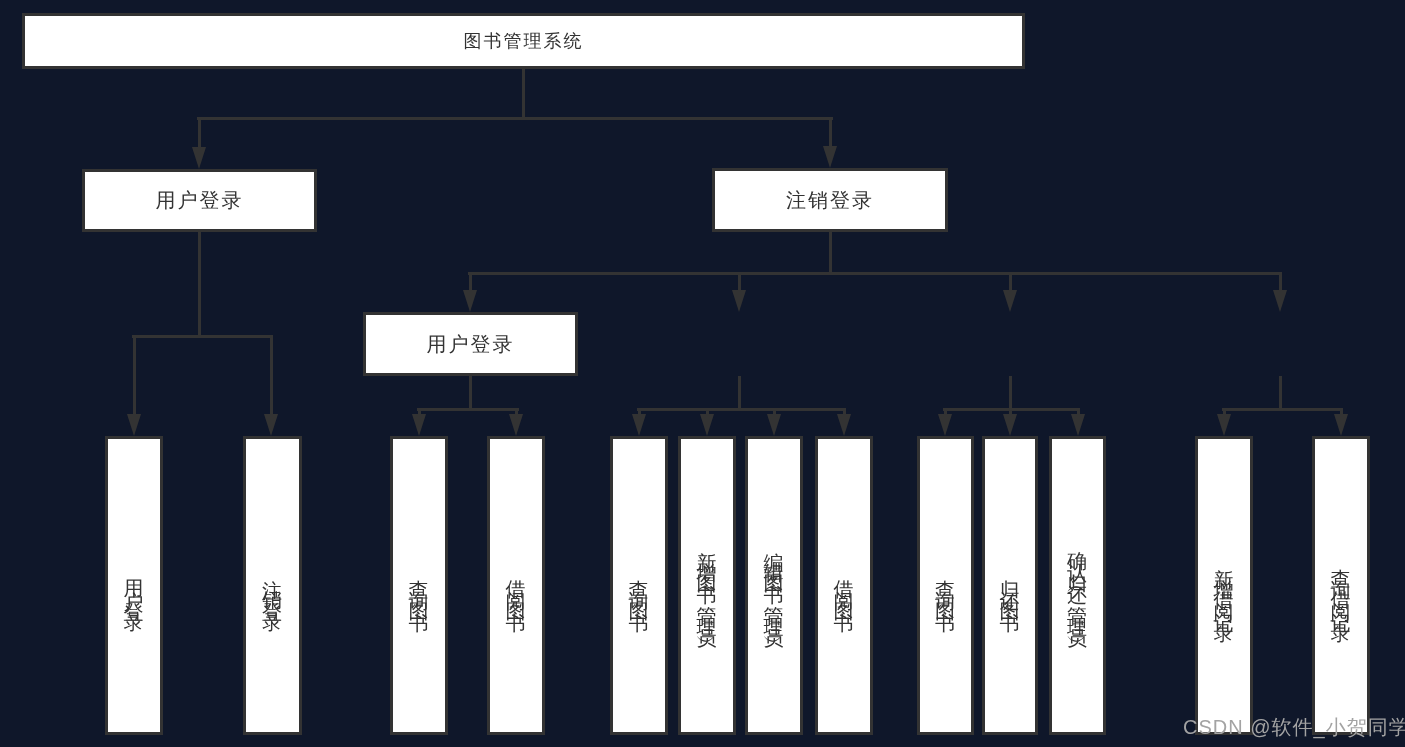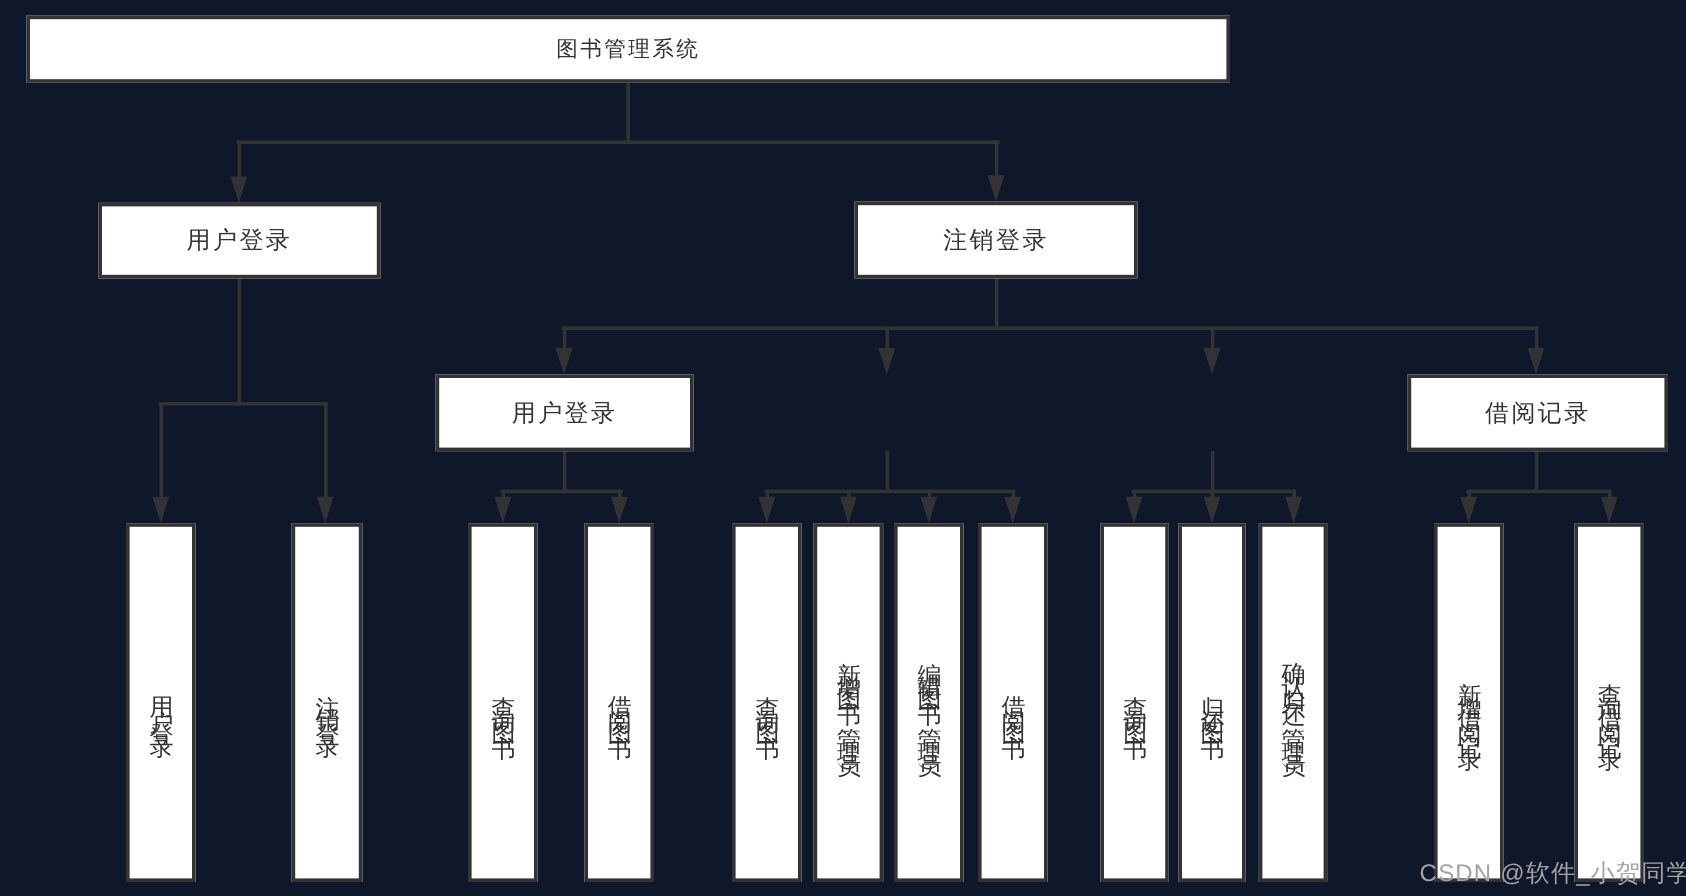--- a/index.html
+++ b/index.html
@@ -30,23 +30,20 @@
 
   <div class="node" style="left:82px;top:169px;width:235px;height:63px">
     <span>用户登录</span>
   </div>
   <div class="node" style="left:712px;top:168px;width:236px;height:64px">
     <span>注销登录</span>
   </div>
 
   <div class="node" style="left:363px;top:312px;width:215px;height:64px">
     <span>用户登录</span>
-  </div>
-  <div class="node" style="left:1173px;top:312px;width:217px;height:64px">
-    <span>借阅记录</span>
   </div>
 
   <div class="vnode" style="left:105px;width:58px">
     <span>用户登录</span>
   </div>
   <div class="vnode" style="left:243px;width:59px">
     <span>注销登录</span>
   </div>
   <div class="vnode" style="left:390px;width:58px">
     <span>查询图书</span>

